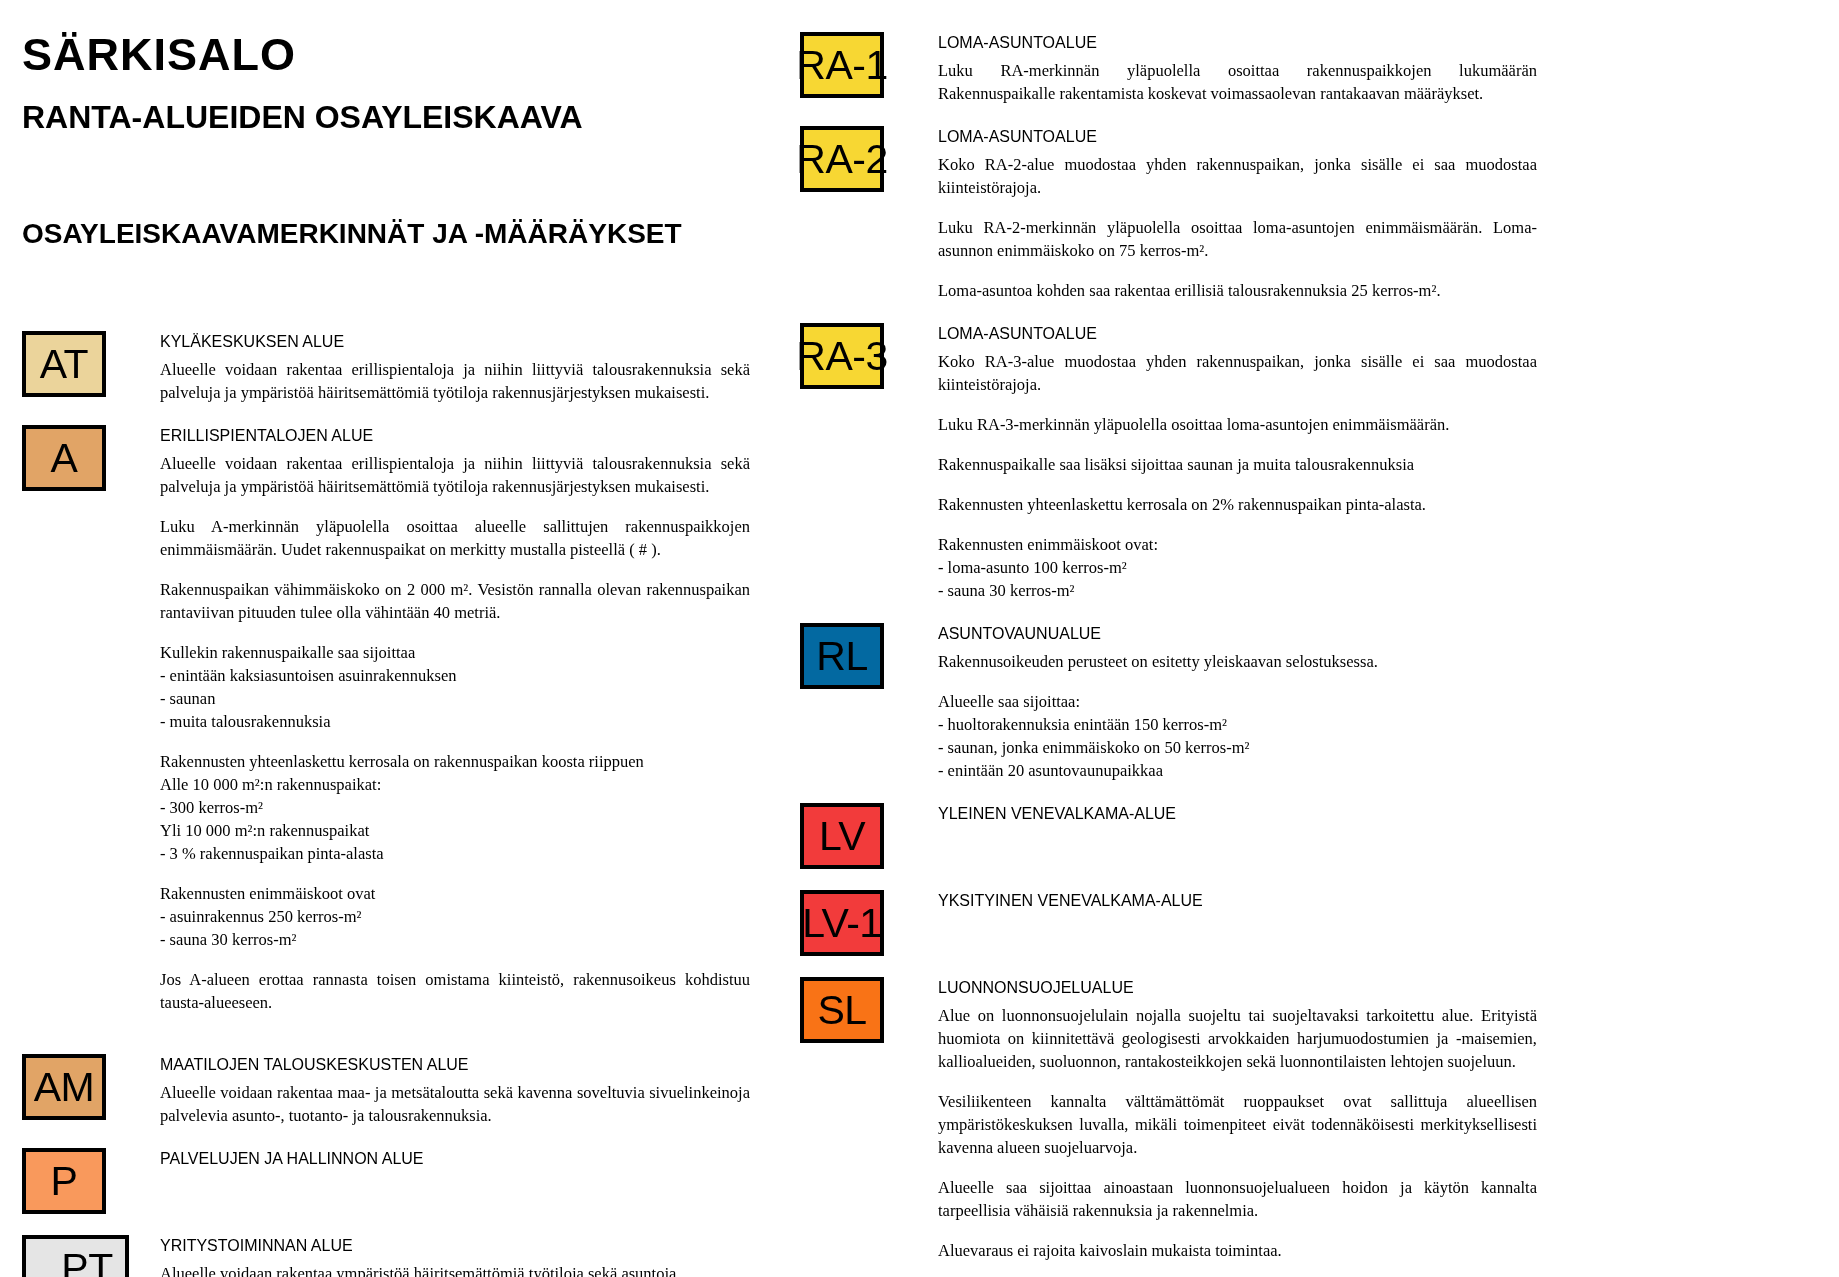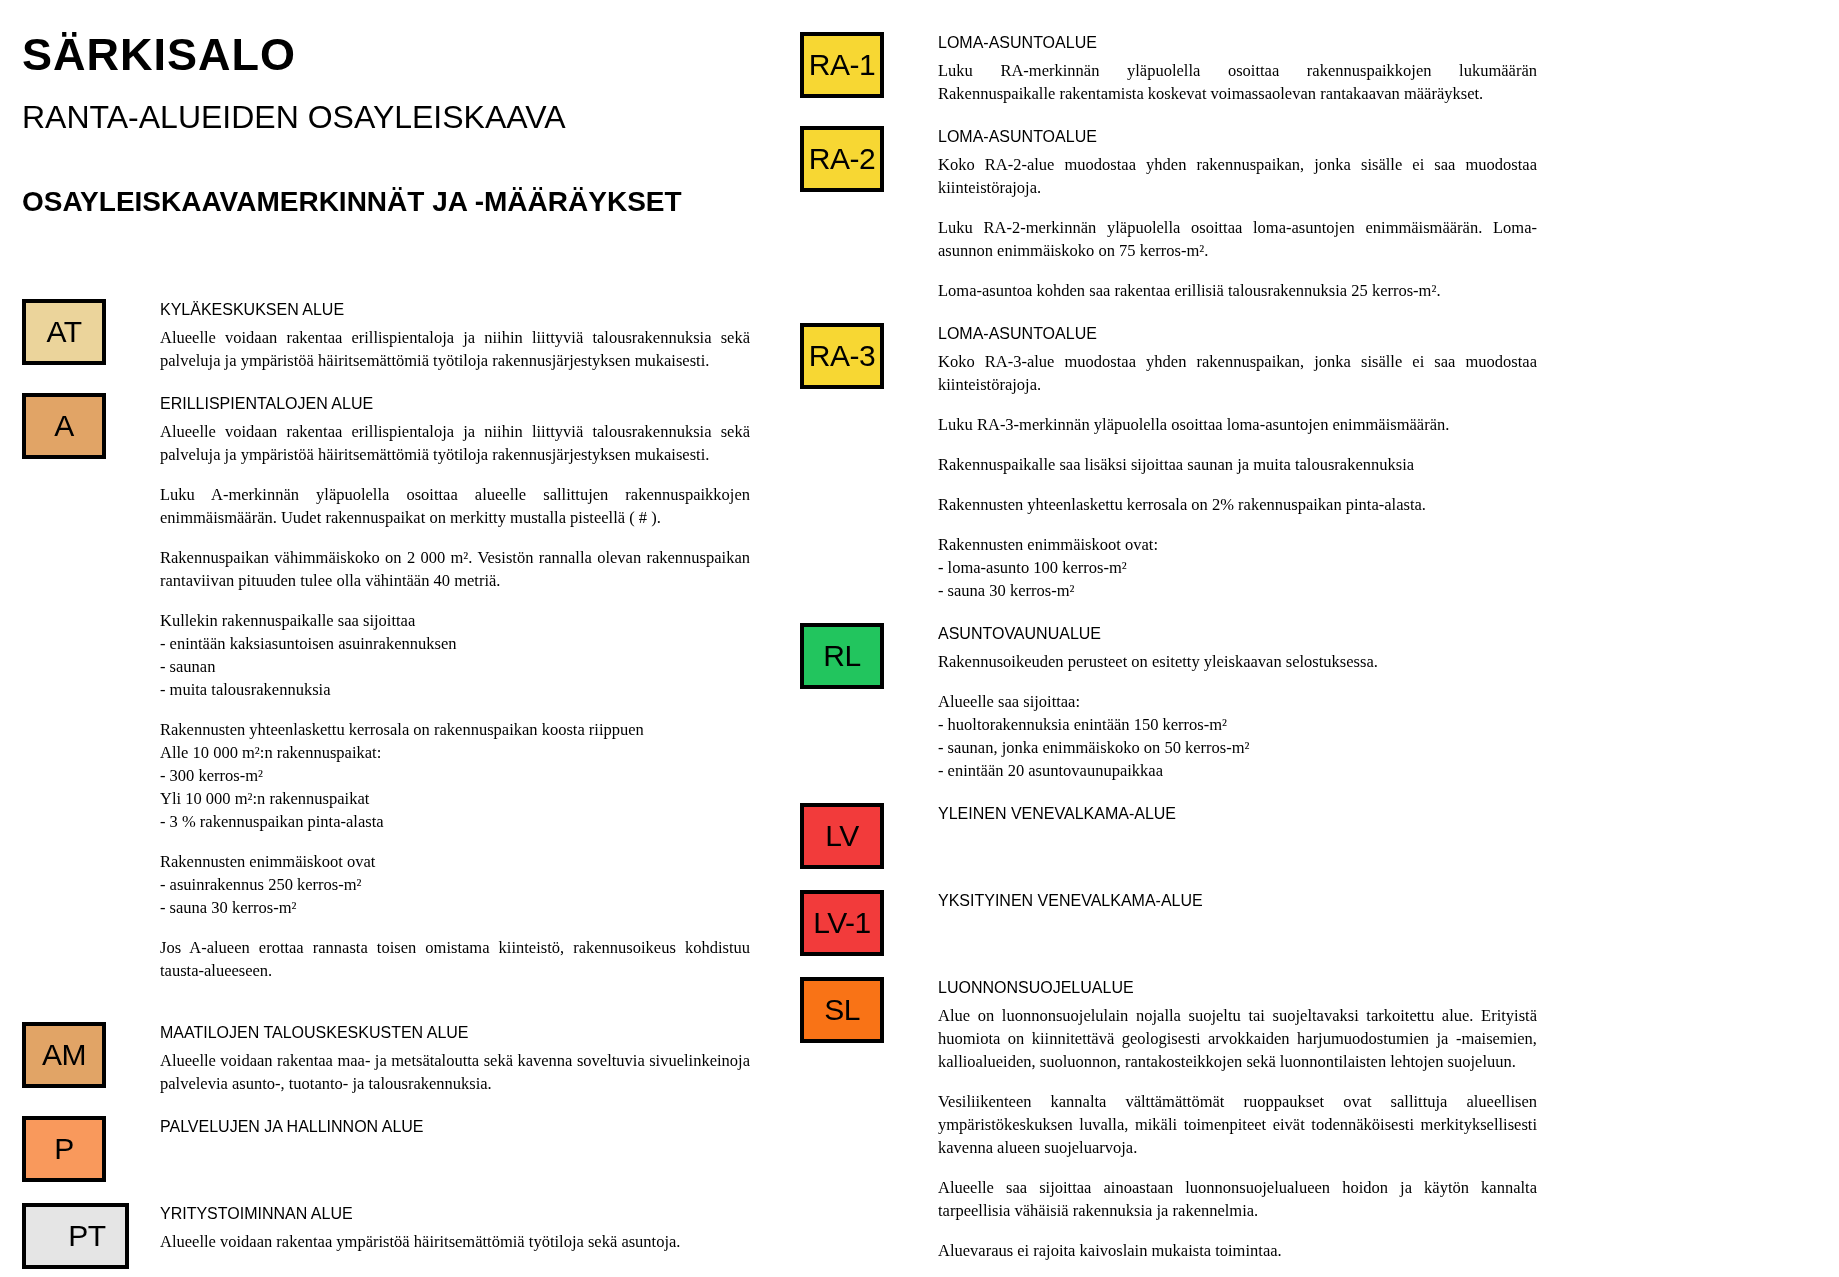--- a/index.html
+++ b/index.html
@@ -14,41 +14,41 @@
   .col-left  { position:absolute; left:22px;  top:30px; width:728px; }
   .col-right { position:absolute; left:800px; top:32px; width:737px; }
 
   .page-title {
     font-family:"Liberation Sans", sans-serif;
     font-weight:bold; font-size:45px; letter-spacing:1px;
     margin:0 0 20px 0; line-height:1.1;
   }
   .page-subtitle {
     font-family:"Liberation Sans", sans-serif;
-    font-weight:normal; font-size:32px;
-    margin:0 0 52px 0; line-height:1.1;
+    font-weight:bold; font-size:32px;
+    margin:0 0 84px 0; line-height:1.1;
   }
   .section-heading {
     font-family:"Liberation Sans", sans-serif;
     font-weight:bold; font-size:28px;
     margin:0 0 82px 0; line-height:1.1;
   }
 
   .entry { display:flex; align-items:flex-start; margin-bottom:21px; min-height:66px; }
   .entry.mb-lg { margin-bottom:40px; }
   .box-cell { width:138px; flex:0 0 138px; }
   .box {
     width:76px; height:58px;
     border:4px solid #000;
     display:flex; align-items:center; justify-content:center;
     box-sizing:content-box;
   }
   .box-label {
     font-family:"Liberation Sans", sans-serif;
-    font-size:30px; letter-spacing:-0.5px; line-height:1;
+    font-size:41px; letter-spacing:-0.5px; line-height:1;
     white-space:nowrap;
   }
   .text-cell { flex:1; min-width:0; }
   .entry-title {
     font-family:"Liberation Sans", sans-serif;
     font-weight:normal; font-size:16px; line-height:22px;
     margin:0 0 5px 0;
   }
   .paras p {
     margin:0 0 17px 0;
@@ -199,21 +199,21 @@
             <p>Rakennusten yhteenlaskettu kerrosala on 2% rakennuspaikan pinta-alasta.</p>
             <p>Rakennusten enimmäiskoot ovat:
 - loma-asunto 100 kerros-m²
 - sauna 30 kerros-m²</p>
           </div>
       </div>
     </div>
 
     <div class="entry">
       <div class="box-cell">
-        <div class="box" style="background-color: #22c55e;">
+        <div class="box" style="background-color: #0369a1;">
           <span class="box-label">RL</span>
         </div>
       </div>
       <div class="text-cell">
         <div class="entry-title">ASUNTOVAUNUALUE</div>
         <div class="paras">
             <p>Rakennusoikeuden perusteet on esitetty yleiskaavan selostuksessa.</p>
             <p>Alueelle saa sijoittaa:
 - huoltorakennuksia enintään 150 kerros-m²
 - saunan, jonka enimmäiskoko on 50 kerros-m²

